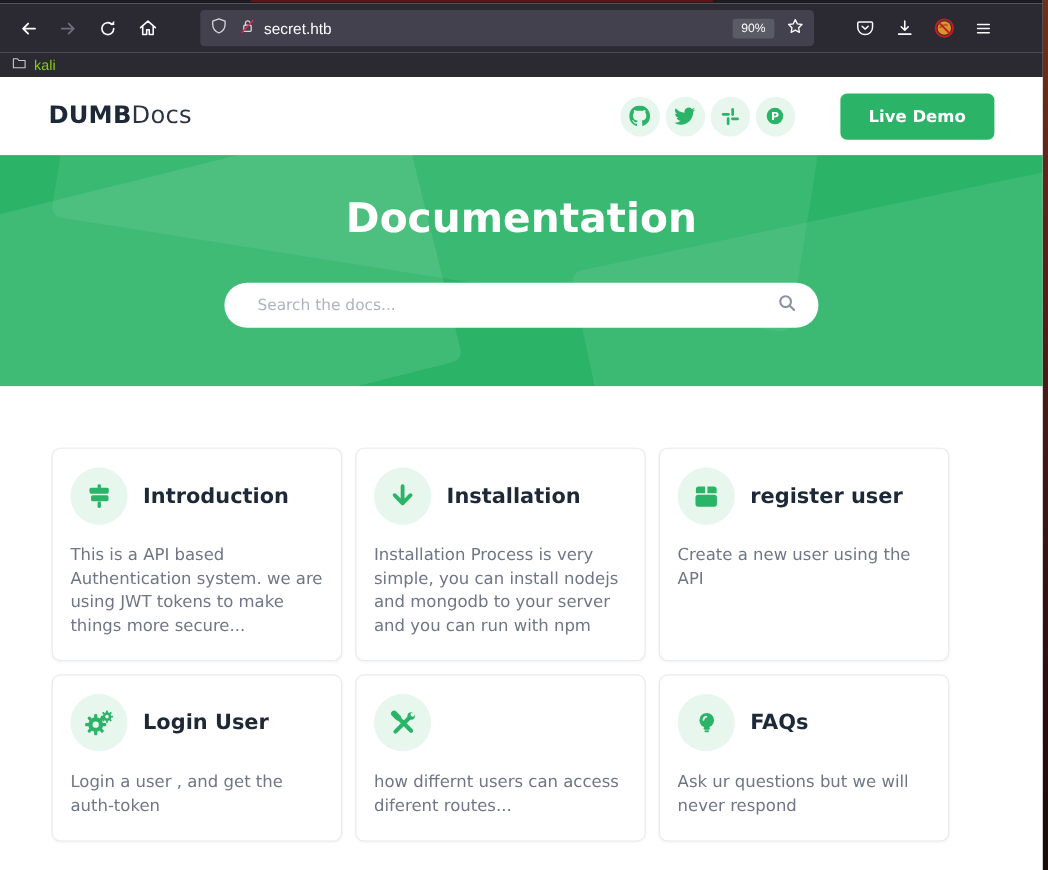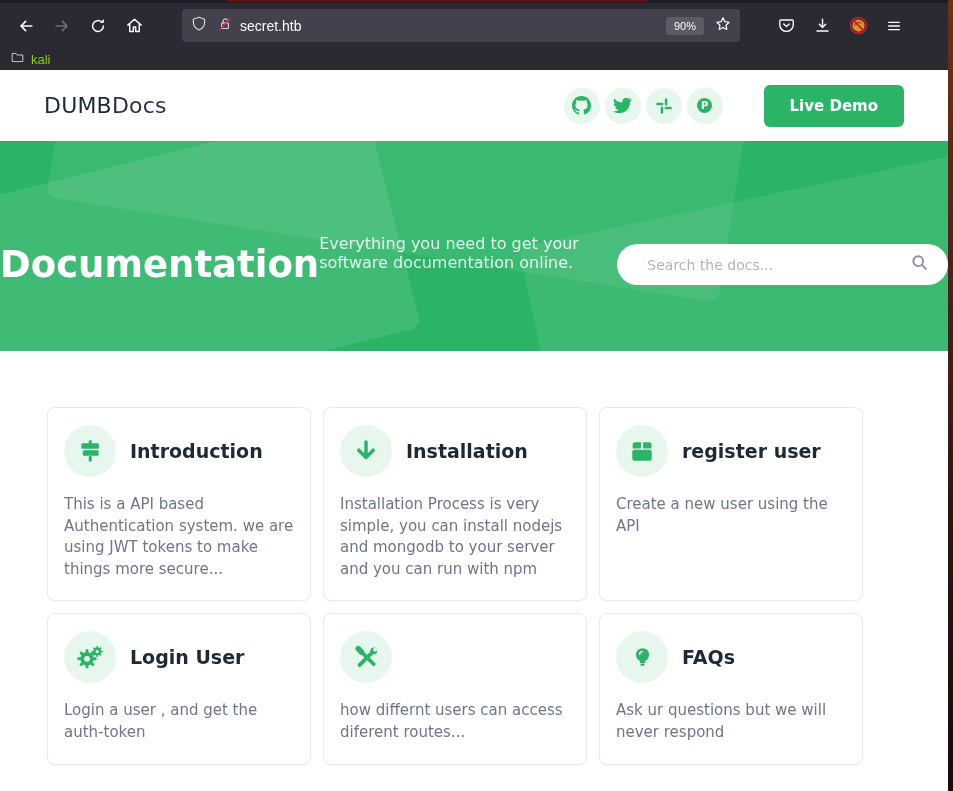--- a/index.html
+++ b/index.html
@@ -30,30 +30,30 @@
 
   .bookmarks { height:22px; background:#2b2a33; display:flex; align-items:center; padding:0 10px; }
   .bookmark-item { display:flex; align-items:center; gap:6px; color:#84cc16;
     font-family:"Liberation Sans",sans-serif; font-size:13px; }
 
   
   .viewport { height:721px; background:#fff; overflow:hidden; }
 
   .site-nav { height:71px; background:#fff; display:flex; align-items:center; padding:0 44px 0 44px; }
   .brand { font-size:22px; color:#1d2936; letter-spacing:.2px; }
-  .brand b { font-weight:400; }
+  .brand b { font-weight:700; }
   .brand span.light { font-weight:400; color:#2a3443; }
   .nav-right { margin-left:auto; display:flex; align-items:center; gap:5px; }
   .social-btn { width:36px; height:36px; border-radius:50%; background:#e7f7ee; display:flex;
     align-items:center; justify-content:center; cursor:pointer; }
   .cta-btn { margin-left:36px; background:#2bb467; color:#fff; font-weight:700; font-size:15px;
     border:none; border-radius:6px; padding:12px 26px; cursor:pointer; font-family:inherit; }
 
   .hero { position:relative; height:210px; background:#2bb467; overflow:hidden;
-    display:flex; flex-direction:row; align-items:center; }
+    display:flex; flex-direction:column; align-items:center; }
   .hero .shape { position:absolute; background:rgba(255,255,255,.10); }
   .s1 { left:-60px; top:15px; width:460px; height:230px; transform:rotate(-14deg); border-radius:10px; }
   .s2 { left:60px; top:-120px; width:680px; height:230px; transform:rotate(9deg); opacity:.7; border-radius:10px;}
   .s3 { left:540px; top:50px; width:520px; height:260px; transform:rotate(-12deg); opacity:.8; border-radius:10px;}
   .hero-title { position:relative; z-index:2; color:#fff; font-weight:700; font-size:37px; margin-top:36px; }
   .hero-sub { position:relative; z-index:2; color:rgba(255,255,255,.85); font-size:16px; margin-top:13px; }
   .search-pill { position:relative; z-index:2; margin-top:37px; width:540px; height:41px; background:#fff;
     border-radius:21px; display:flex; align-items:center; padding:0 18px 0 30px; }
   .search-pill input { border:none; outline:none; flex:1; font-size:14px; color:#45506b;
     font-family:inherit; background:transparent; }
@@ -202,21 +202,20 @@
           </div>
         <button class="cta-btn">Live Demo</button>
       </div>
     </header>
 
     <section class="hero">
       <div class="shape s1"></div>
       <div class="shape s2"></div>
       <div class="shape s3"></div>
       <h1 class="hero-title">Documentation</h1>
-      <p class="hero-sub">Everything you need to get your software documentation online.</p>
       <div class="search-pill">
         <input type="text" placeholder="Search the docs..." style="">
         <span>
           <svg width="21" height="21" viewBox="0 0 24 24">
               <circle cx="10.5" cy="10.5" r="5.6" stroke="#8a93a2" stroke-width="2.2" fill="none"></circle>
               <path d="M14.9 14.9 19.3 19.3" stroke="#8a93a2" stroke-width="2.2" stroke-linecap="round"></path>
             </svg>
         </span>
       </div>
     </section>

